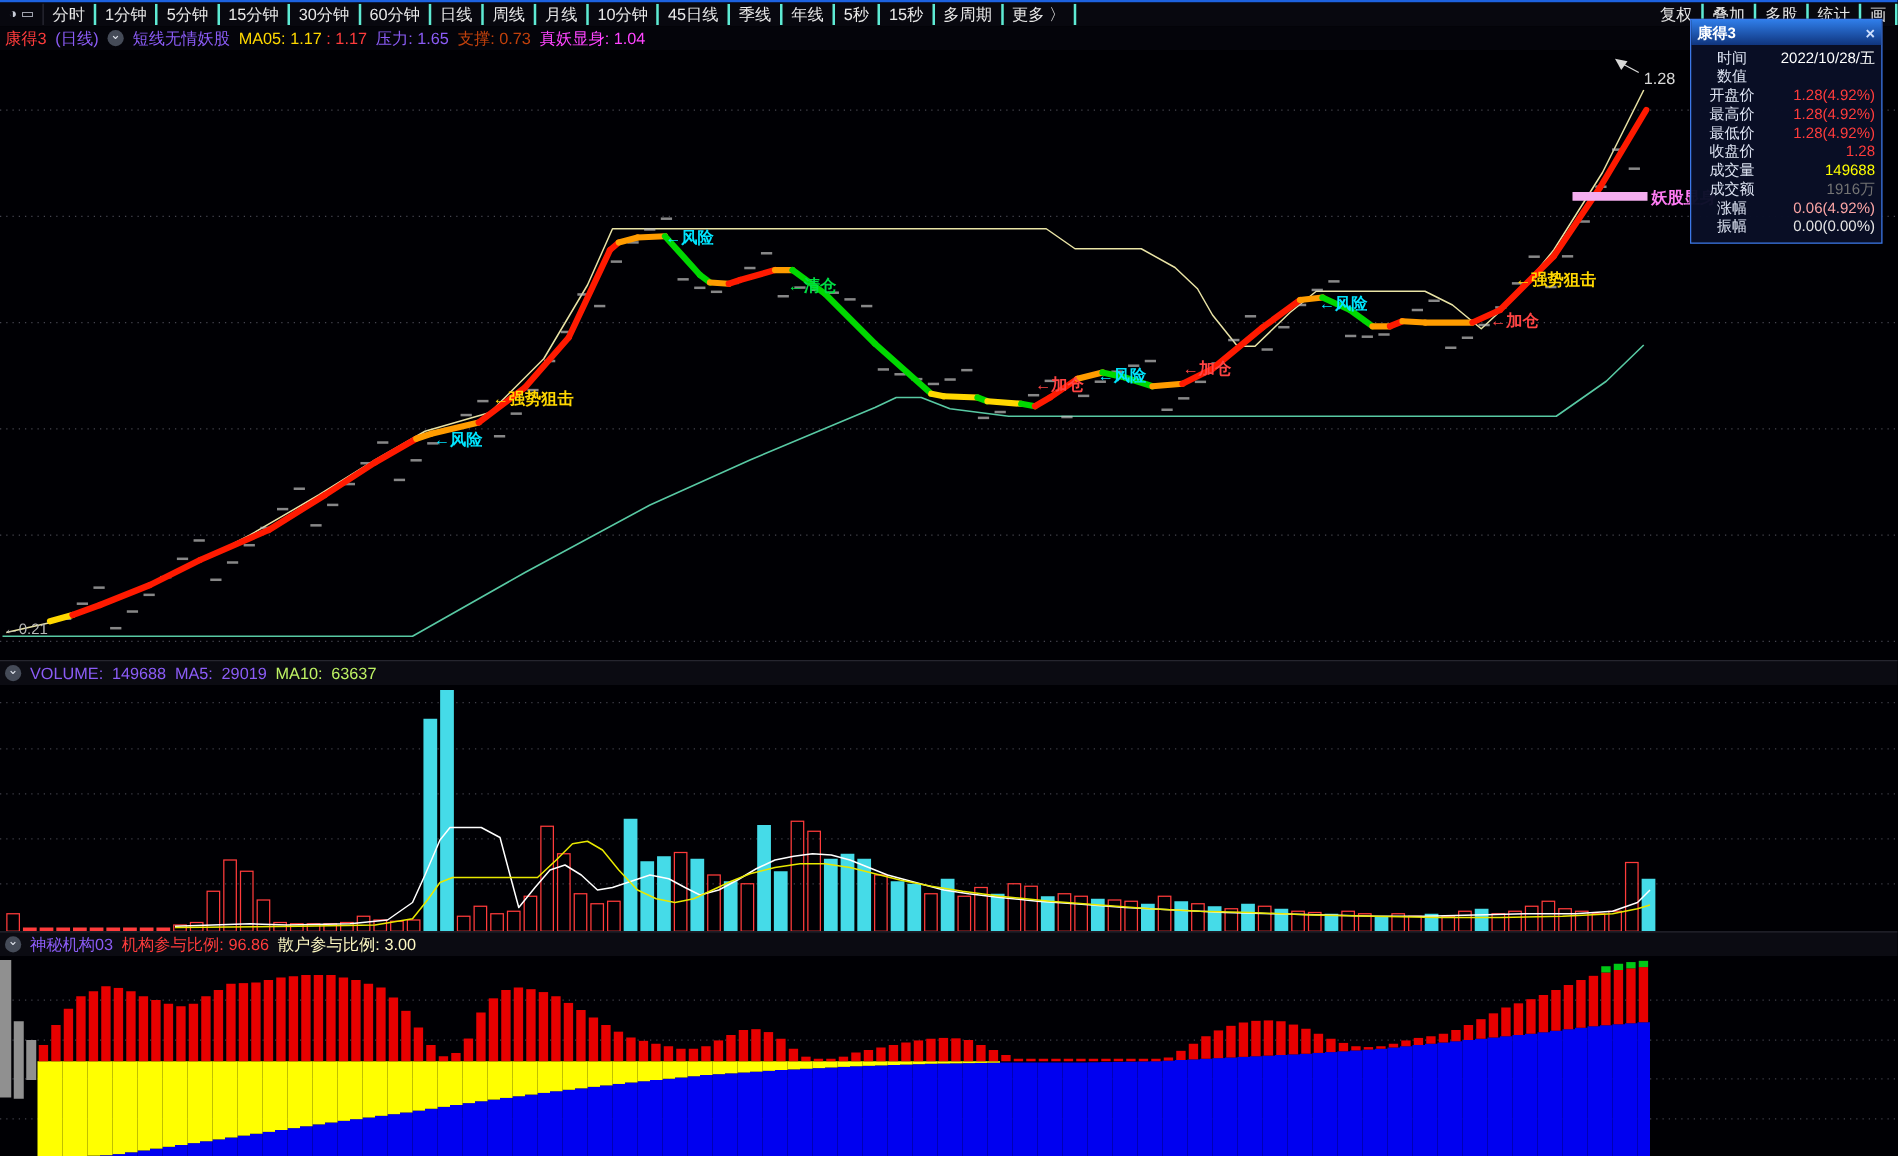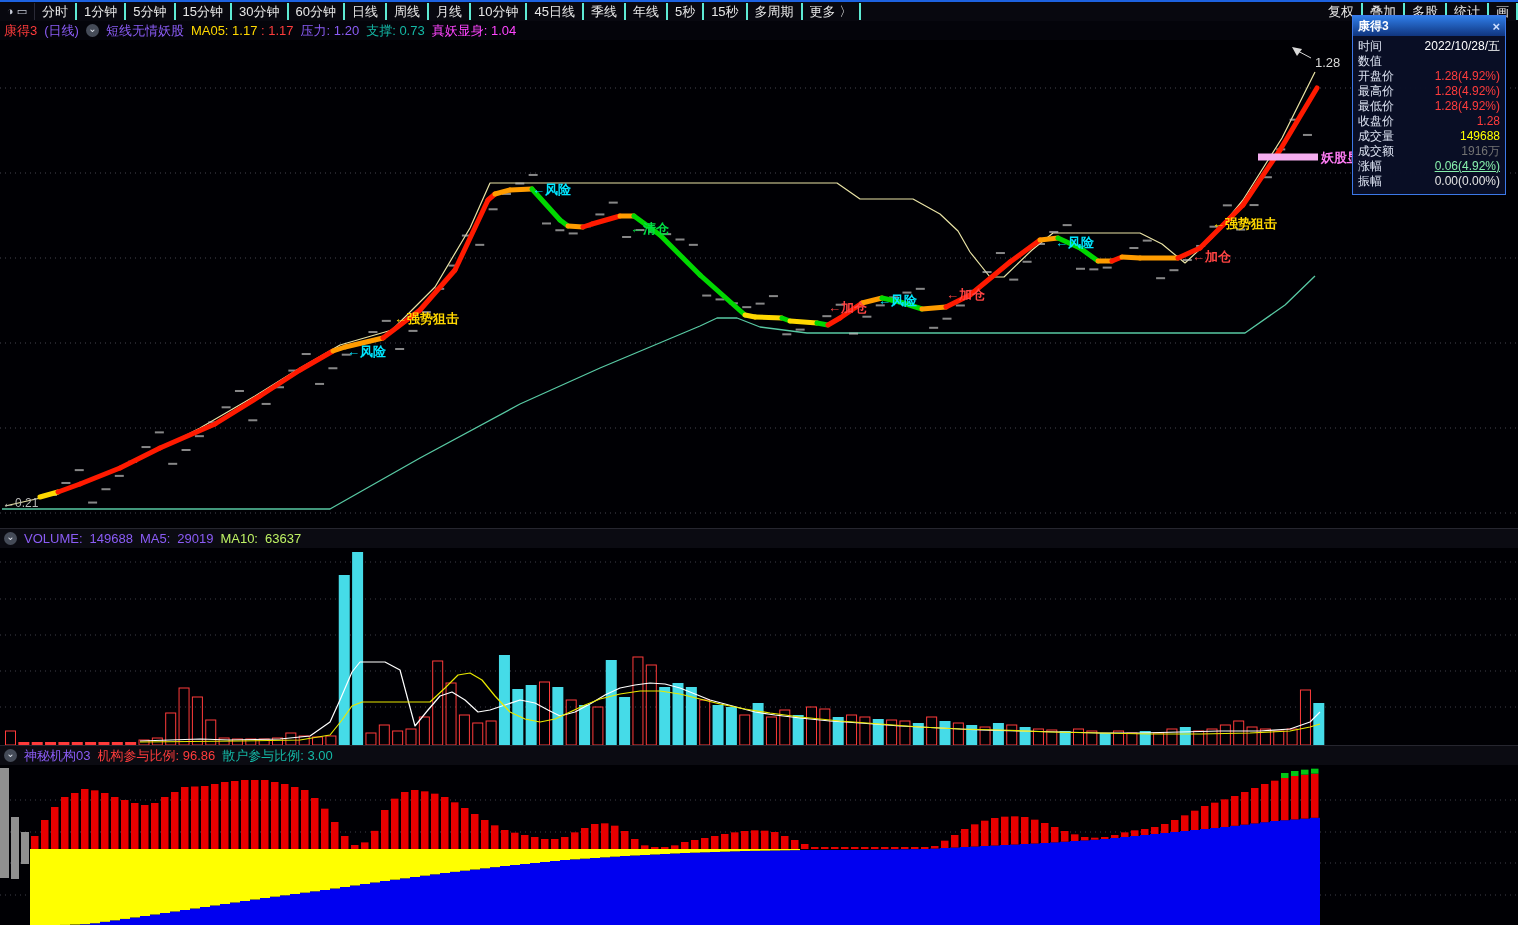--- a/index.html
+++ b/index.html
@@ -10,40 +10,40 @@
   .toolbar{position:absolute;left:0;top:2px;width:1518px;height:19px;background:#08080f;
     display:flex;align-items:center;font-size:13px;color:#e8e8e8;white-space:nowrap}
   .tb-icon{padding:0 7px;color:#c8ccd8;border-right:1px solid #2a2a36;font-size:11px;line-height:17px}
   .tb-left{display:flex;flex:1;overflow:hidden}
   .tb-item{padding:0 7px;border-right:2px solid #5eead4;cursor:pointer;line-height:17px}
   .tb-item.active{color:#e5e5e5}
   .tb-right{display:flex}
   .inforow{position:absolute;left:0;top:21px;width:1518px;height:19px;background:#04040a;
     display:flex;align-items:center;font-size:13px;gap:7px;padding-left:4px;white-space:nowrap}
   .c-red{color:#ff3c3c}.c-white{color:#8b5cf6}.c-yellow{color:#ffd800}
-  .c-yellow2{color:#bef264}.c-green{color:#14b8a6}.c-magenta{color:#ff45ff}.c-gray{color:#14b8a6}
+  .c-yellow2{color:#bef264}.c-green{color:#c2410c}.c-magenta{color:#ff45ff}.c-gray{color:#fef9c3}
   .mainpane{position:absolute;left:0;top:40px;width:1518px;height:488px;background:#000004}
   .paneheader{position:absolute;left:0;width:1518px;height:20px;background:#0b0b12;
     border-top:1px solid #26262f;display:flex;align-items:center;font-size:13px;gap:7px;
     padding-left:4px;white-space:nowrap}
   .volheader{top:528px}
   .volpane{position:absolute;left:0;top:548px;width:1518px;height:197px;background:#000004}
   .botheader{top:745px}
   .botpane{position:absolute;left:0;top:765px;width:1518px;height:160px;background:#000004}
   svg{display:block;width:100%;height:100%}
   .collapse-icon{width:13px;height:13px;border-radius:50%;background:#454b58;color:#e2e6ee;
     font-size:10px;line-height:10px;text-align:center;display:inline-block;flex:0 0 auto}
   .popup{position:absolute;left:1352px;top:15px;width:154px;background:rgba(9,14,38,0.97);
     border:1px solid #3c78e8;z-index:40;font-size:12px}
   .popup-title{height:20px;background:linear-gradient(180deg,#2f7de8,#10357e);color:#fff;
     font-weight:bold;display:flex;align-items:center;justify-content:space-between;padding:0 5px}
   .popup-close{color:#cfe0ff;cursor:pointer;font-size:13px;line-height:13px}
   .popup-body{padding:3px 5px 5px 5px}
   .popup-row{display:flex;height:15px;line-height:15px}
-  .popup-label{width:55px;text-align:left;color:#dde3f2}
+  .popup-label{width:55px;text-align:center;color:#dde3f2}
   .popup-value{flex:1;text-align:right}
 </style>
 </head>
 <body>
 
 <div id="app">
   <div class="topline"></div>
 
   <div class="toolbar">
     <span class="tb-icon">◑ ▭</span>
@@ -80,21 +80,21 @@
     <span class="c-white">(日线)</span>
     <span class="collapse-icon">⌄</span>
     <span class="c-white">短线无情妖股</span>
     <span>
       <span class="c-yellow">MA05:</span>
       <span class="c-yellow">1.17</span>
       <span class="c-red">: 1.17</span>
     </span>
     <span>
       <span class="c-white">压力:</span>
-      <span class="c-white">1.20</span>
+      <span class="c-white">1.65</span>
     </span>
     <span>
       <span class="c-green">支撑:</span>
       <span class="c-green">0.73</span>
     </span>
     <span>
       <span class="c-magenta">真妖显身:</span>
       <span class="c-magenta">1.04</span>
     </span>
   </div>
@@ -822,21 +822,21 @@
         <div class="popup-row">
           <span class="popup-label">成交量</span>
           <span class="popup-value" style="color: rgb(255, 255, 0);">149688</span>
         </div>
         <div class="popup-row">
           <span class="popup-label">成交额</span>
           <span class="popup-value" style="color: #737373;">1916万</span>
         </div>
         <div class="popup-row">
           <span class="popup-label">涨幅</span>
-          <span class="popup-value" style="color: #86efac; text-decoration: underline;">0.06(4.92%)</span>
+          <span class="popup-value" style="color: #fca5a5;">0.06(4.92%)</span>
         </div>
         <div class="popup-row">
           <span class="popup-label">振幅</span>
           <span class="popup-value" style="color: #e5e5e5;">0.00(0.00%)</span>
         </div>
       </div>
   </div>
 </div>
 
 </body></html>

